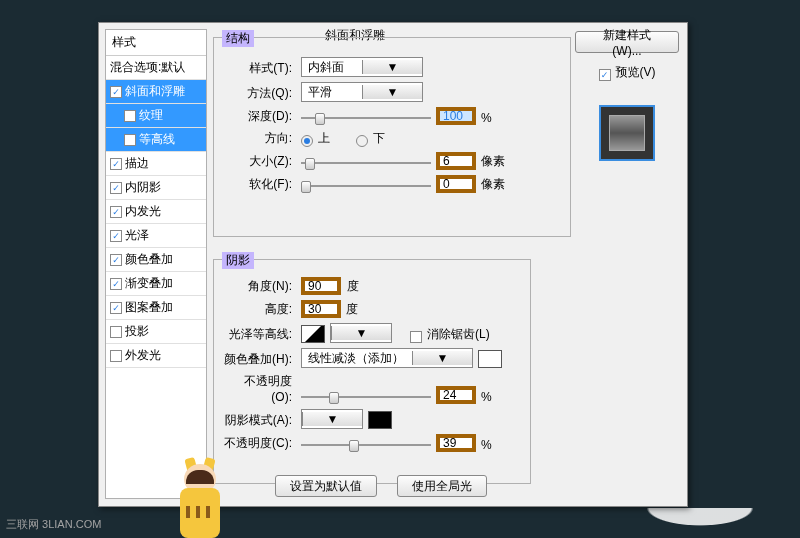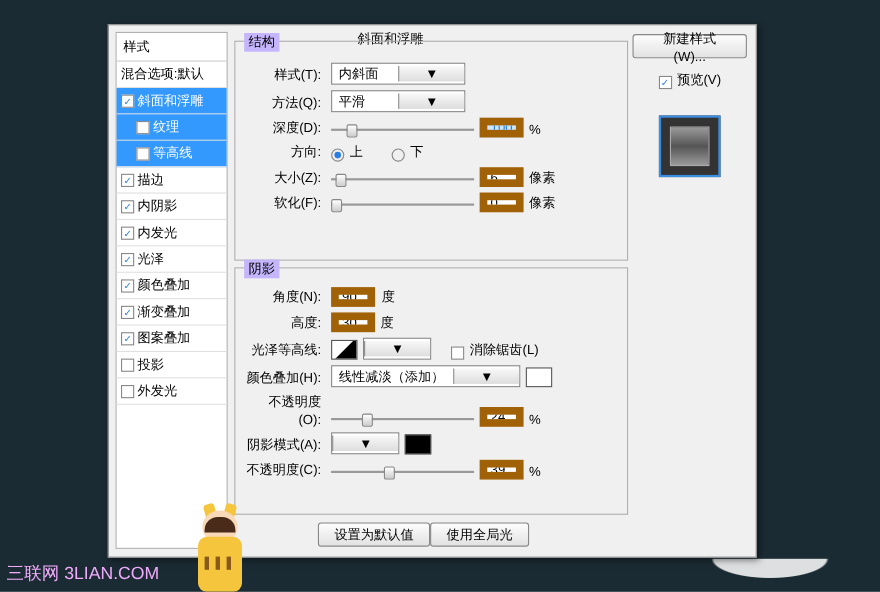--- a/index.html
+++ b/index.html
@@ -7,46 +7,46 @@
 .dialog{position:absolute;left:98px;top:22px;width:590px;height:485px;background:#f0f0f0;border:1px solid #888;box-shadow:2px 2px 6px rgba(0,0,0,.5)}
 .styles-panel{position:absolute;left:6px;top:6px;width:102px;height:470px;border:1px solid #b0b0b0;background:#fff}
 .styles-header{padding:4px 6px;border-bottom:1px solid #ccc}
 .styles-list div{padding:3px 4px;border-bottom:1px solid #e0e0e0;display:flex;align-items:center;gap:3px}
 .styles-list .sel{background:#3399ff;color:#fff}
 .styles-list .indent{padding-left:18px}
 .cb{width:12px;height:12px;border:1px solid #888;background:#fff;display:inline-flex;align-items:center;justify-content:center;font-size:9px;color:#2a7de1}
 .group{position:absolute;border:1px solid #b0b0b0}
 .group-label{position:absolute;top:-8px;left:8px;background:#c4b5fd;padding:0 4px;font-size:12px}
 .struct{left:114px;top:14px;width:358px;height:200px}
-.shadow{left:114px;top:220px;width:358px;height:225px}
+.shadow{left:114px;top:236px;width:318px;height:225px}
 .row{display:flex;align-items:flex-end;margin:5px 0;gap:5px}
 .lbl{width:72px;text-align:right;padding-right:4px}
 .dd{display:inline-flex;align-items:center;height:20px;border:1px solid #888;background:#fff}
 .dd span{padding:0 6px;min-width:60px}
 .dd .arr{width:16px;text-align:center;background:linear-gradient(#f8f8f8,#ddd);border-left:1px solid #888}
-input[type=text]{width:40px;height:18px;border:7px solid #a16207;padding:0 3px;text-align:left}
+input[type=text]{width:40px;height:18px;border:4px solid #a16207;padding:0 3px;text-align:left}
 .slider{display:inline-block;width:130px;height:14px;position:relative}
 .slider .track{position:absolute;top:6px;left:0;right:0;height:2px;background:#999}
 .slider .thumb{position:absolute;top:2px;width:10px;height:12px;background:linear-gradient(#fff,#ccc);border:1px solid #888;border-radius:2px}
 .radio{width:12px;height:12px;border:1px solid #888;border-radius:50%;display:inline-flex;align-items:center;justify-content:center}
 .radio.on::after{content:"";width:6px;height:6px;background:#2a7de1;border-radius:50%}
 .swatch{width:24px;height:18px;border:1px solid #555;position:relative;overflow:hidden}
 .sw-grad{background:linear-gradient(135deg,#fff 0,#fff 48%,#000 52%,#000 100%)}
 .sw-white{background:#fff}
 .sw-black{background:#000}
 .angle-ctrl{width:30px;height:30px;border:1px solid #888;border-radius:50%;background:#fff;position:relative}
 .angle-ctrl::after{content:"";position:absolute;width:2px;height:2px;background:#333;border-radius:50%;left:14px;top:6px}
 .btn{height:22px;border:1px solid #888;background:linear-gradient(#fdfdfd,#e2e2e2);padding:0 14px;border-radius:3px;display:inline-flex;align-items:center;justify-content:center}
 .btn.primary{border:2px solid #3a8de0}
 .right-btns{position:absolute;right:8px;top:8px;width:104px;display:flex;flex-direction:column;gap:5px;align-items:stretch}
 .right-btns .btn{width:100%}
 .preview-box{margin-top:14px;width:56px;height:56px;border:2px solid #3a8de0;background:#333;align-self:center;display:flex;align-items:center;justify-content:center}
 .preview-inner{width:36px;height:36px;background:linear-gradient(#999,#555,#999);border:1px solid #aaa}
-.bottom-btns{position:absolute;left:190px;top:452px;display:flex;gap:0}
-.footer{position:absolute;left:6px;bottom:6px;color:#f0abfc;font-size:16px}
+.bottom-btns{position:absolute;left:176px;top:452px;display:flex;gap:20px}
+.footer{position:absolute;left:6px;bottom:6px;color:#a3a3a3;font-size:11px}
 .char{position:absolute;left:172px;bottom:0;width:56px;height:80px}
 .char .body{width:40px;height:50px;background:#f5c63d;border-radius:8px;position:absolute;bottom:0;left:8px}
 .char .head{width:32px;height:30px;background:#f8d9b8;border-radius:50%;position:absolute;top:6px;left:12px}
 .char .ear{width:10px;height:14px;background:#f5c63d;border-radius:3px;position:absolute;top:0}
 .char .e1{left:14px;transform:rotate(-15deg)}
 .char .e2{left:32px;transform:rotate(15deg)}
 .char .hair{position:absolute;top:12px;left:14px;width:28px;height:14px;background:#4a2b1a;border-radius:12px 12px 0 0}
 .char .stripe{position:absolute;width:4px;height:12px;background:#8a5a1a;bottom:20px}
 .curve{position:absolute;right:10px;bottom:0;width:180px;height:30px;background:radial-gradient(ellipse at top,#fff 0,#fff 40%,transparent 42%);opacity:.85}
 .blue-in{background:#cde6ff;color:#2a7de1}

